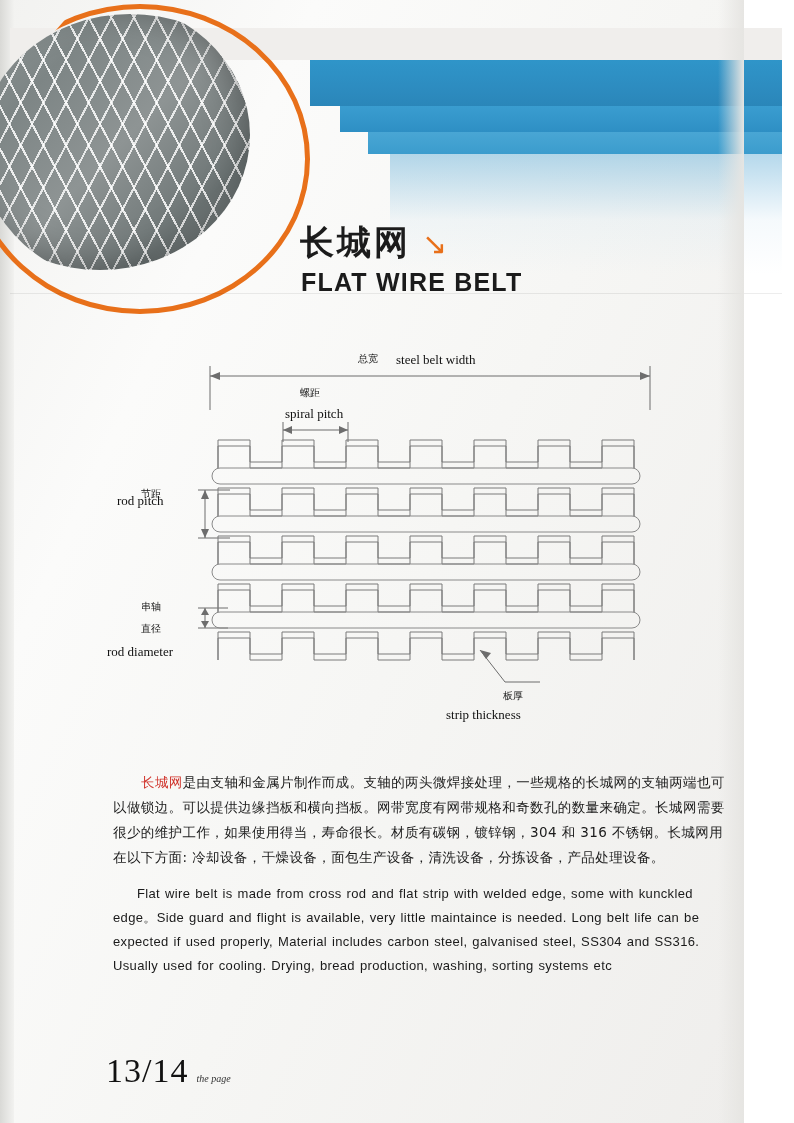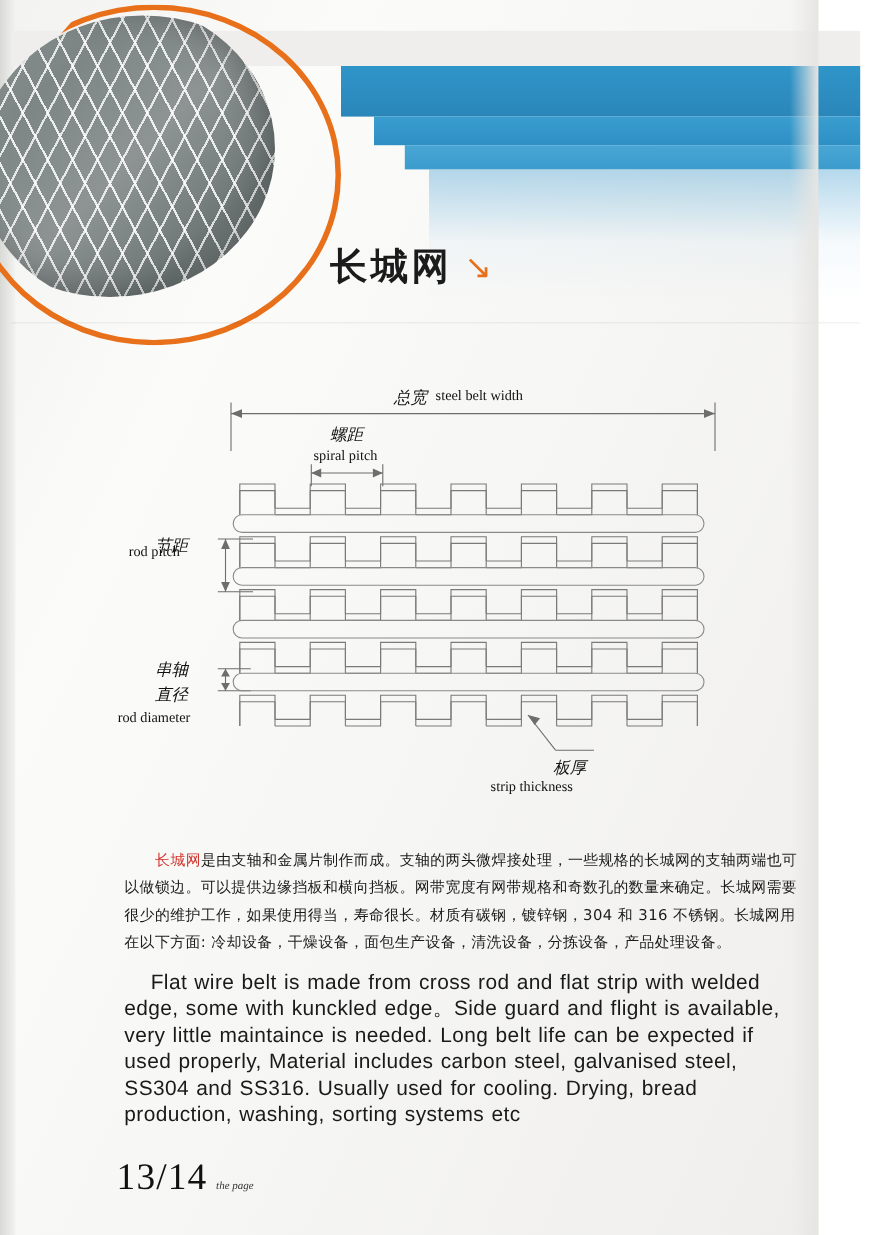--- a/index.html
+++ b/index.html
@@ -143,41 +143,41 @@
     width: 600px; height: 400px;
   }
   #diagram svg { display:block; }
 
   .lbl {
     position: absolute;
     color: #111;
     font-family: "DejaVu Sans", sans-serif;
     white-space: nowrap;
   }
-  .lbl-cn { font-size: 15px; font-style: italic; }
+  .lbl-cn { font-size: 10px; }
   .lbl-en { font-size: 13px; font-family: "Liberation Serif", serif; }
 
   
   #body-text {
     position: absolute;
     left: 113px; top: 770px;
     width: 620px;
   }
   .para-cn {
     font-family: "DejaVu Sans", sans-serif;
     font-size: 13.5px;
     line-height: 25px;
     color: #1a1a1a;
     text-indent: 28px;
     margin: 0;
     letter-spacing: 0.4px;
   }
   .para-cn .hl { color: #d0342c; }
   .para-en {
-    font-size: 19px;
+    font-size: 13px;
     line-height: 24px;
     color: #1a1a1a;
     margin: 12px 0 0 0;
     text-indent: 24px;
     letter-spacing: 0.35px;
     word-spacing: 1px;
   }
 
   
   #footer {
@@ -211,20 +211,21 @@
     <div class="blue-bar-bot"></div>
     <div class="blue-fade"></div>
 
     <div class="photo-clip">
       <div class="photo"></div>
     </div>
     <div class="arc-ring"></div>
 
     <div class="title-cn">长城网</div>
     <div class="title-arrow">↘</div>
+    <div class="title-en">FLAT WIRE BELT</div>
   </div>
   <div class="hdr-rule"></div>
 
   <div id="diagram">
     <svg width="600" height="400" viewBox="0 0 600 400">
       <g stroke="#6d6d6d" stroke-width="1" fill="none">
 
         <line x1="110" y1="26" x2="550" y2="26"></line>
         <line x1="110" y1="16" x2="110" y2="60"></line>
         <line x1="550" y1="16" x2="550" y2="60"></line>

